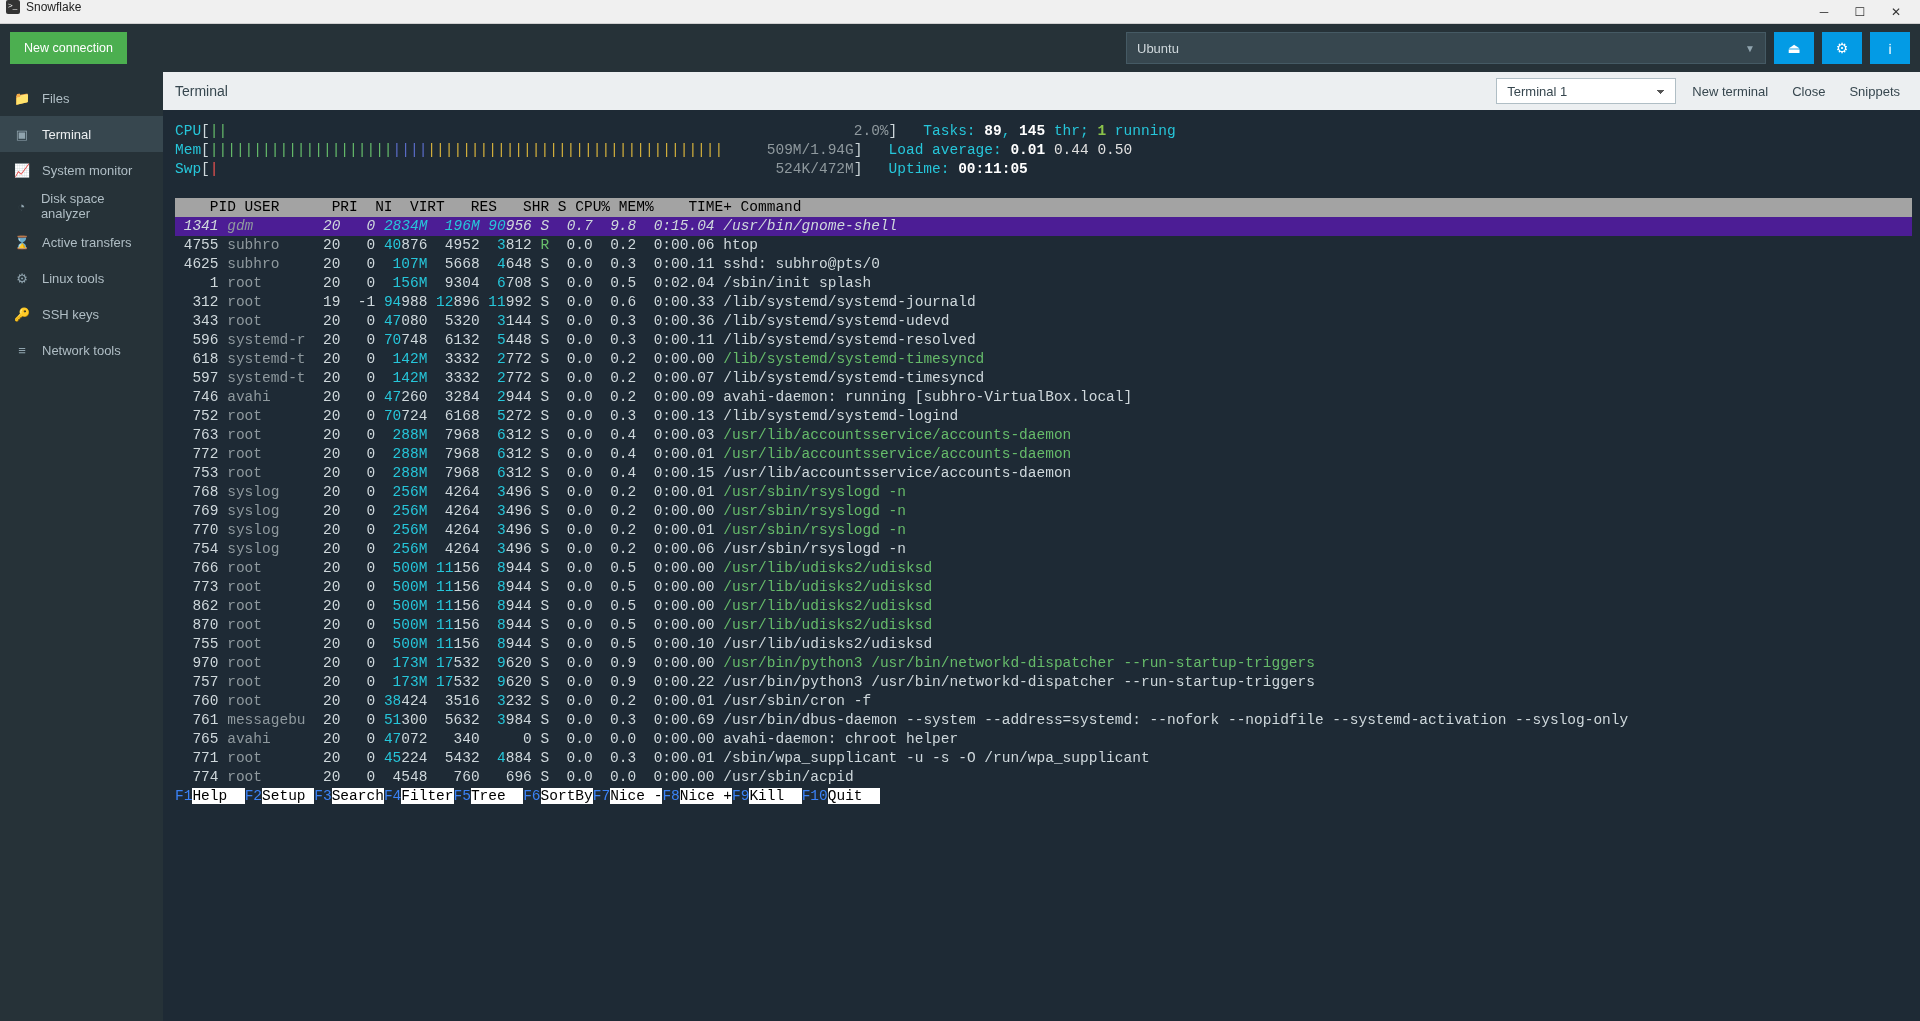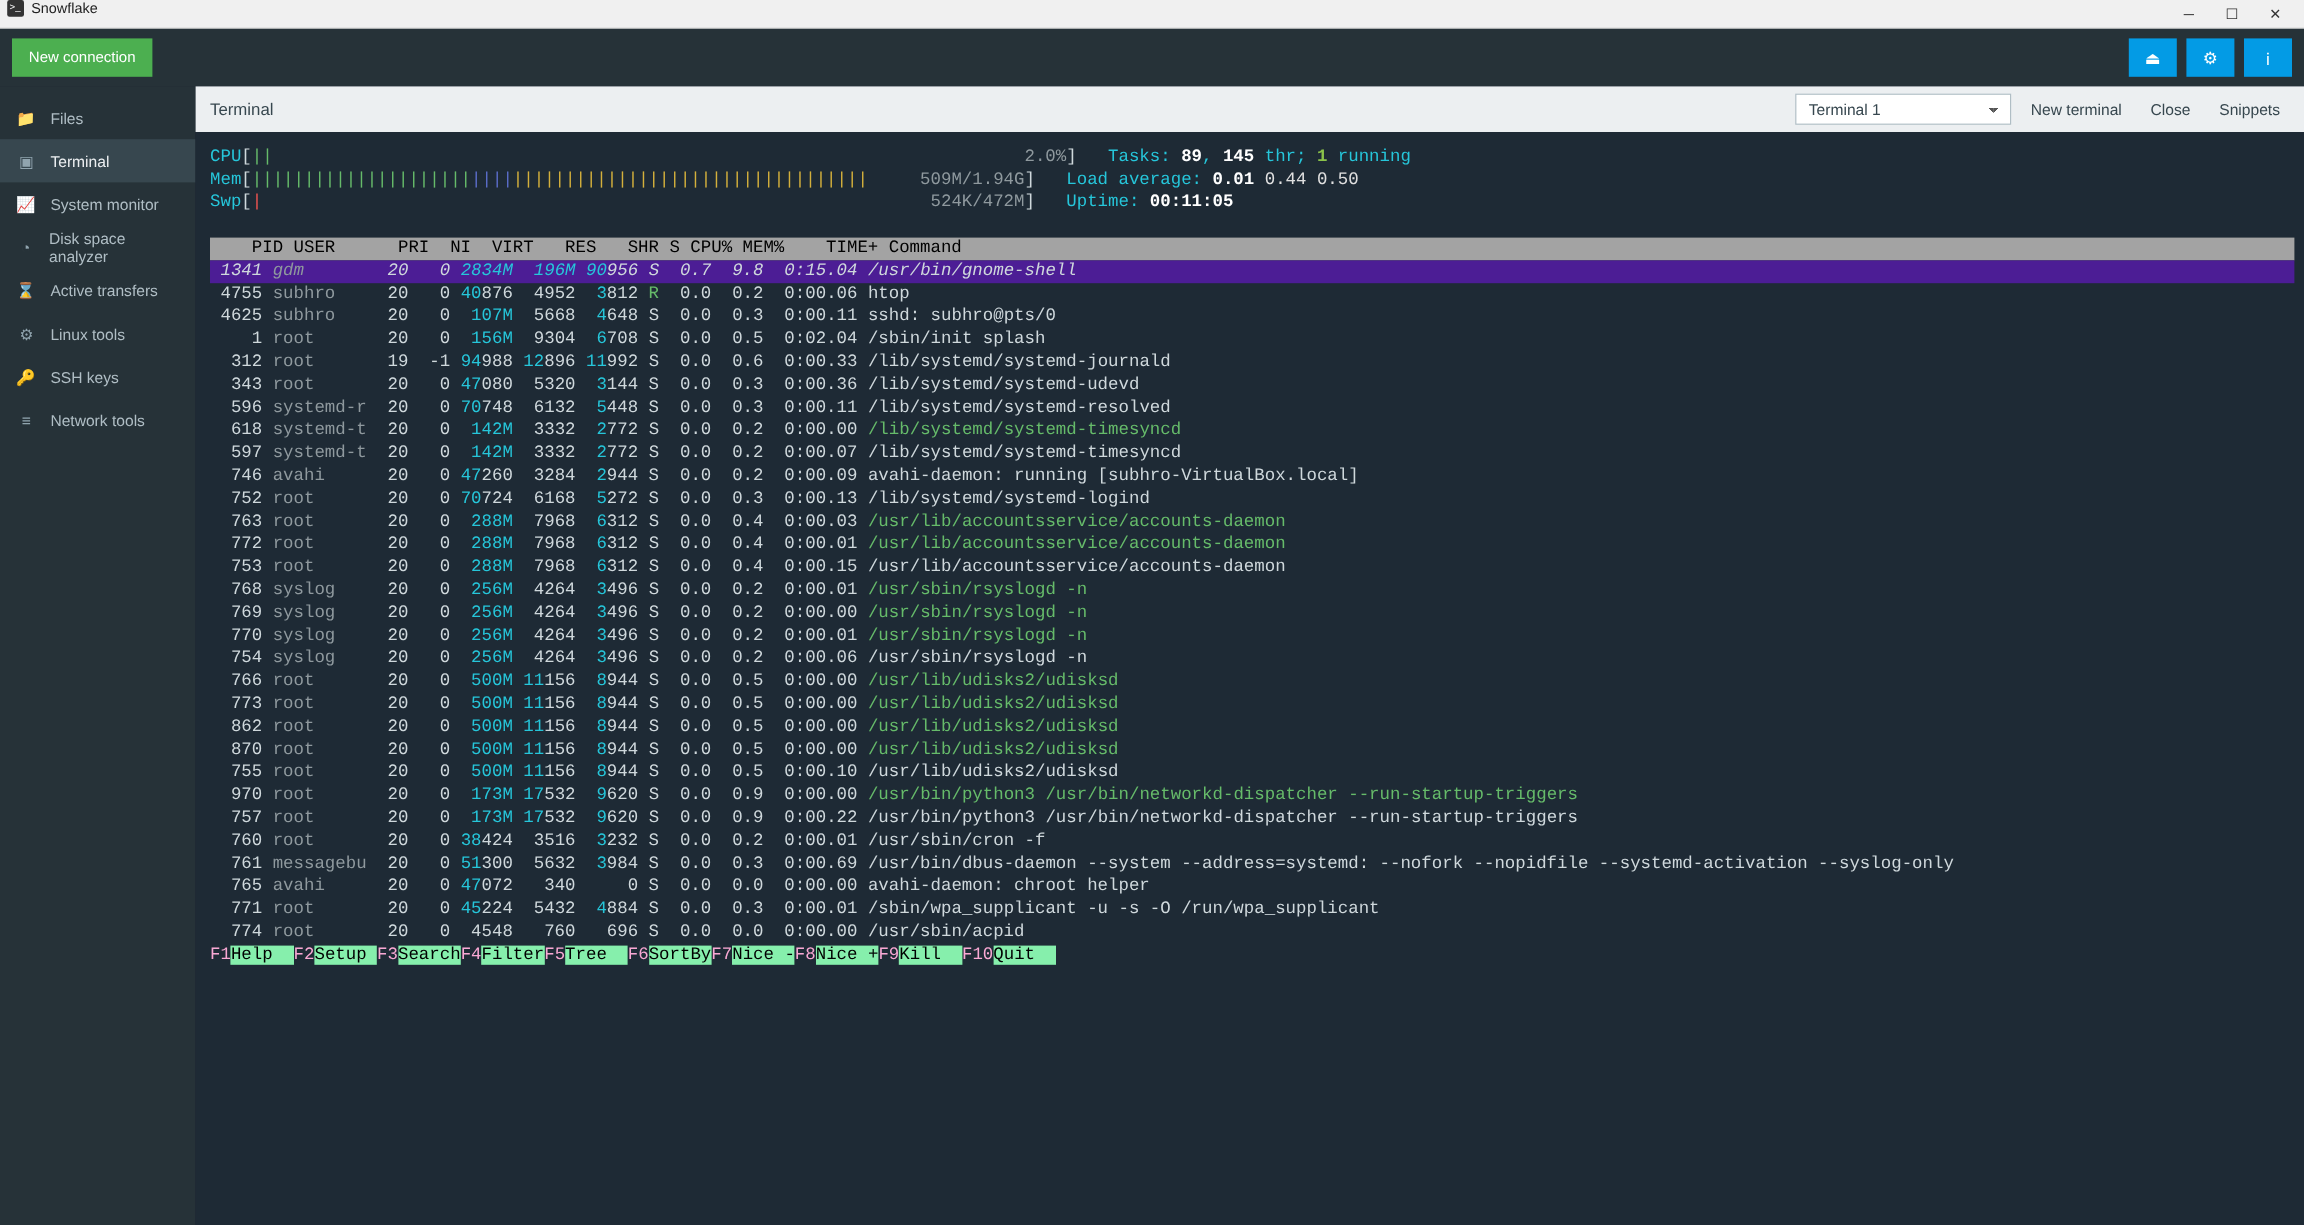--- a/index.html
+++ b/index.html
@@ -191,41 +191,45 @@
   padding: 0;
 }
 .row-selected {
   background: #4c1d95;
   font-style: italic;
 }
 
 .fn-bar {
   display: block;
 }
-.fn-key { color: #f9a8d4; text-align: center; }
-.fn-label { background: #86efac; color: #000; }
+.fn-key { color: #3b82f6; text-align: center; }
+.fn-label { background: #ffffff; color: #000; }
 
 
 .proc-row { display: block; }
 </style>
 </head>
 <body>
 
 <div class="titlebar">
   <div class="appicon"></div>
   <span>Snowflake</span>
   <div class="spacer"></div>
   <div class="winbtn">─</div>
   <div class="winbtn">☐</div>
   <div class="winbtn">✕</div>
 </div>
 
 <div class="toolbar">
   <button class="btn-green">New connection</button>
   <div class="tool-spacer"></div>
+  <div class="conn-select">
+    <span>Ubuntu</span>
+    <span class="arrow">▼</span>
+  </div>
   <button class="iconbtn">
     <span>⏏</span>
   </button>
   <button class="iconbtn">
     <span>⚙</span>
   </button>
   <button class="iconbtn">
     <span>ℹ</span>
   </button>
 </div>

